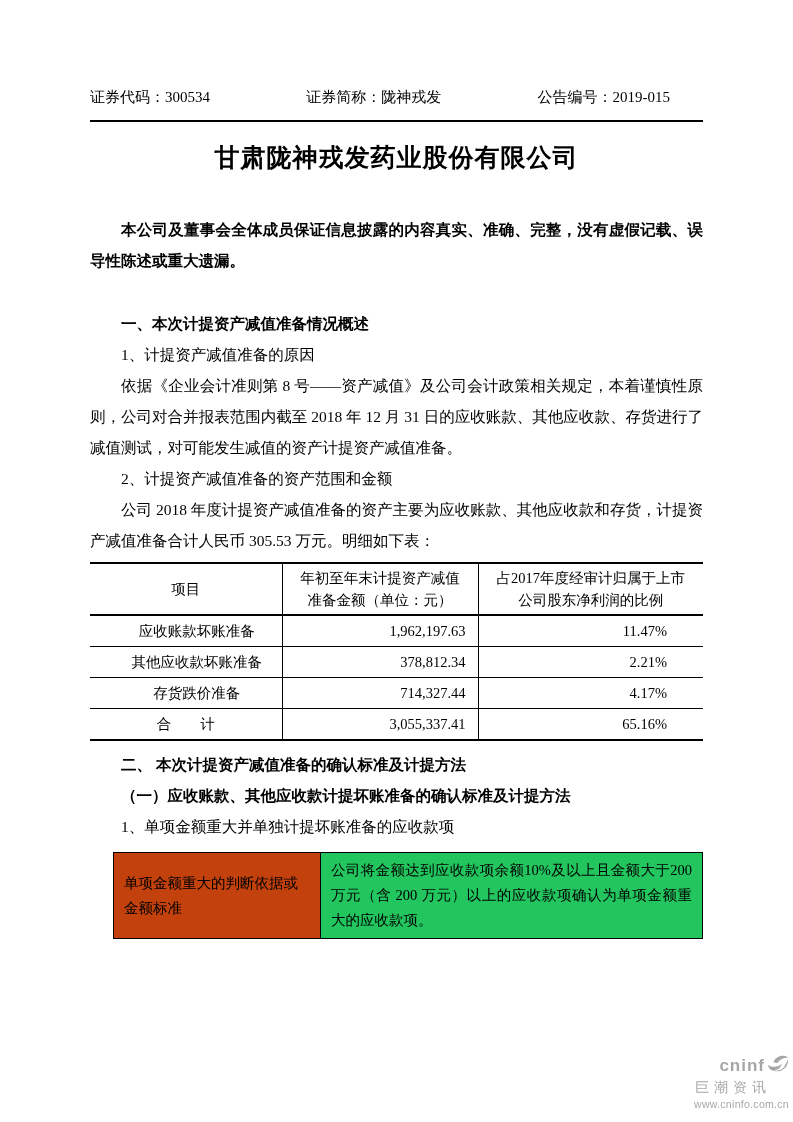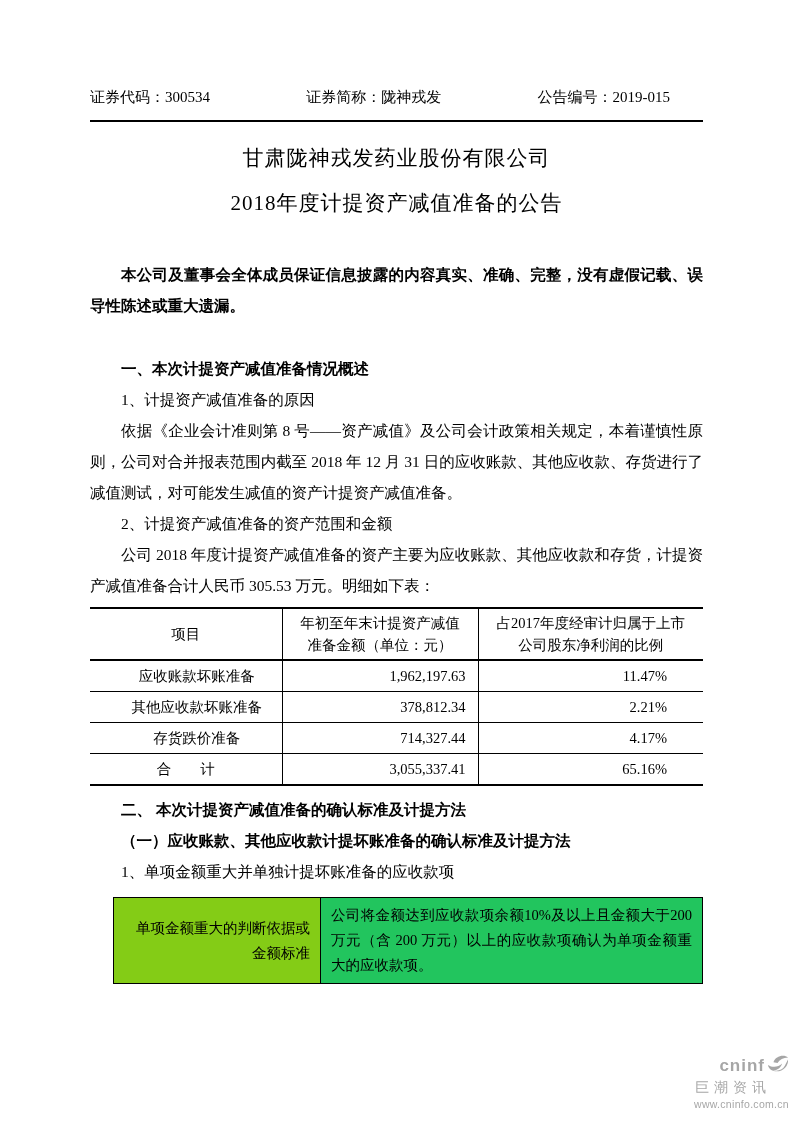--- a/index.html
+++ b/index.html
@@ -17,22 +17,22 @@
     display:flex;justify-content:space-between;
     width:580px;
     font-size:15px;line-height:18px;
   }
   .rule{
     border:none;margin:14px 0 0 0;
     border-top:2px solid #000000;
     width:613px;
   }
   .title{
-    text-align:center;font-weight:normal;
-    font-size:21px;line-height:32px;
+    text-align:center;font-weight:bold;
+    font-size:25px;line-height:32px;
     margin:20px 0 0 0;letter-spacing:1px;
   }
   .title.sub{margin-top:13px;}
 
   .statement{
     margin:40px 0 0 0;
     font-size:15.5px;line-height:31px;
     font-weight:bold;
     text-indent:2em;text-align:justify;
   }
@@ -72,22 +72,22 @@
   table.t2{
     border-collapse:collapse;
     width:590px;margin:10px 0 0 23px;
     font-size:14.5px;
   }
   table.t2 td{
     border:1.5px solid #000;
     line-height:25px;vertical-align:middle;
   }
   td.crit-label{
-    width:186px;background:#84cc16;
-    padding:6px 10px;text-align:right;
+    width:186px;background:#c2410c;
+    padding:6px 10px;text-align:left;
   }
   td.crit-value{
     background:#22c55e;
     padding:5px 10px;text-align:justify;
   }
 
   .logo{
     position:absolute;right:4px;bottom:12px;
     text-align:right;color:#a6a6a6;
     font-family:"Liberation Sans","DejaVu Sans",sans-serif;
@@ -106,21 +106,20 @@
 
     <div class="doc-header">
       <span>证券代码：300534</span>
       <span>证券简称：陇神戎发</span>
       <span>公告编号：2019-015</span>
     </div>
 
     <hr class="rule">
 
     <div class="title">甘肃陇神戎发药业股份有限公司</div>
-    <div class="title sub">2018年度计提资产减值准备的公告</div>
 
     <p class="statement">本公司及董事会全体成员保证信息披露的内容真实、准确、完整，没有虚假记载、误导性陈述或重大遗漏。</p>
 
     <p class="sec-heading">一、本次计提资产减值准备情况概述</p>
     <p class="sub-line">1、计提资产减值准备的原因</p>
     <p class="para">依据《企业会计准则第 8 号——资产减值》及公司会计政策相关规定，本着谨慎性原则，公司对合并报表范围内截至 2018 年 12 月 31 日的应收账款、其他应收款、存货进行了减值测试，对可能发生减值的资产计提资产减值准备。</p>
     <p class="sub-line">2、计提资产减值准备的资产范围和金额</p>
     <p class="para">公司 2018 年度计提资产减值准备的资产主要为应收账款、其他应收款和存货，计提资产减值准备合计人民币 305.53 万元。明细如下表：</p>
 
     <table class="t1">

